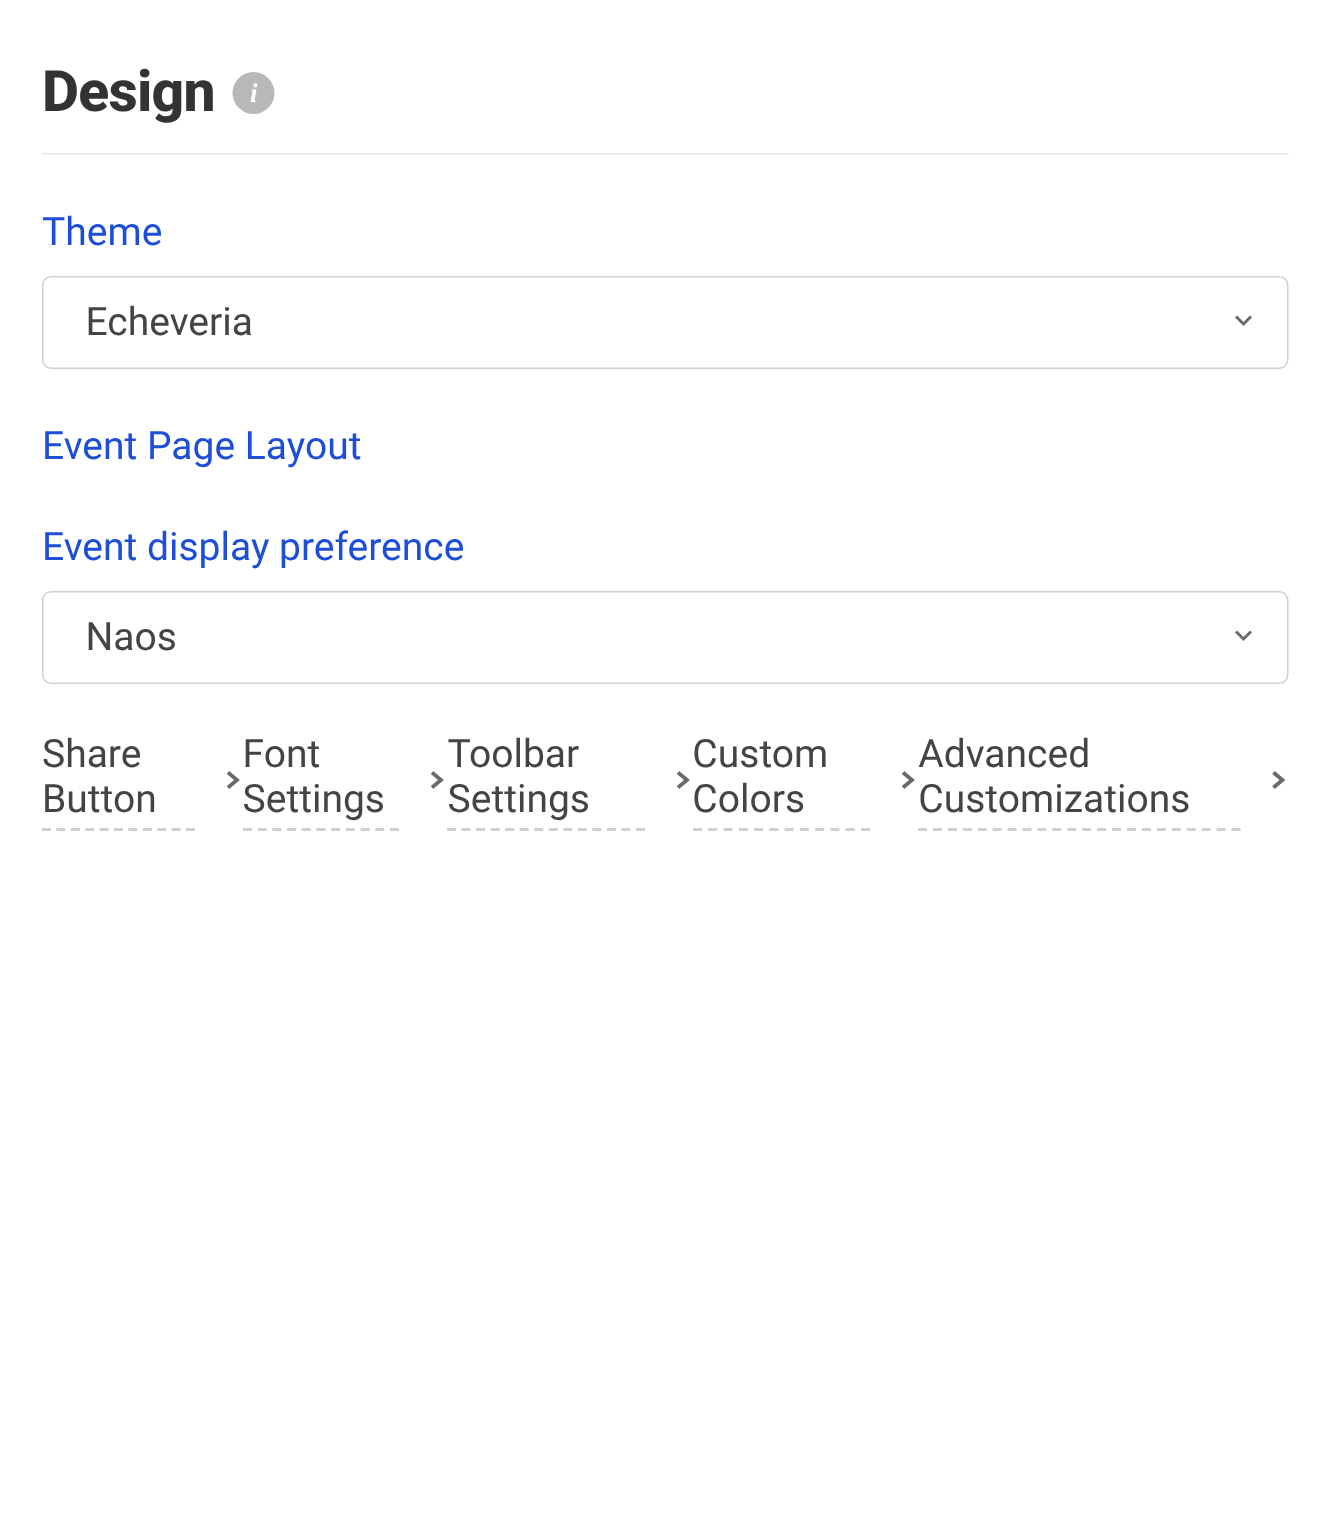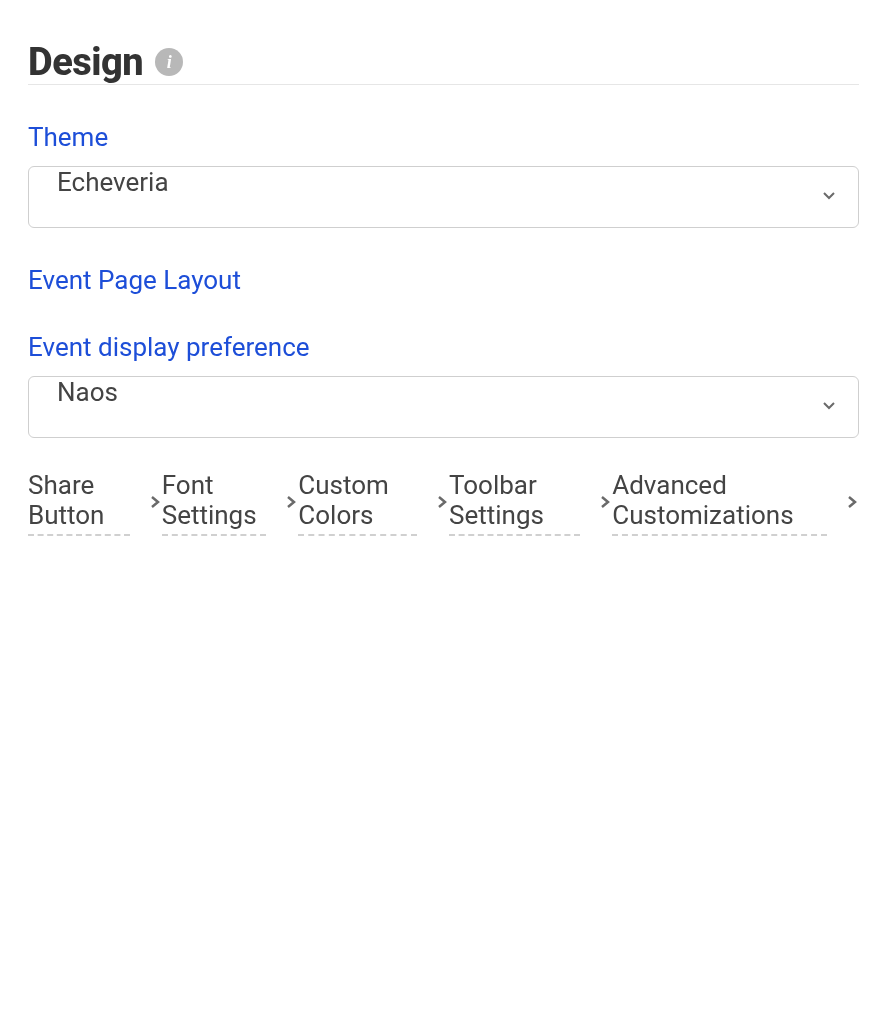--- a/index.html
+++ b/index.html
@@ -11,20 +11,21 @@
       font-family: -apple-system, BlinkMacSystemFont, "Segoe UI", Roboto, "Helvetica Neue", Arial, sans-serif;
       background: #ffffff;
       color: #3a3a3a;
       padding: 40px 28px;
       width: 887px;
     }
     .section-header {
       display: flex;
       align-items: center;
       gap: 12px;
+      padding-bottom: 18px;
       border-bottom: 1px solid #e6e6e6;
       margin-bottom: 22px;
     }
     .section-title {
       font-size: 38px;
       font-weight: 800;
       color: #333333;
       letter-spacing: -0.5px;
     }
     .info-icon {
@@ -59,20 +60,21 @@
     .select {
       width: 100%;
       height: 62px;
       border: 1px solid #cfcfcf;
       border-radius: 6px;
       background: #ffffff;
       padding: 0 50px 0 28px;
       font-size: 26px;
       color: #444444;
       display: flex;
+      align-items: center;
       cursor: pointer;
       appearance: none;
       outline: none;
     }
     .chevron-down {
       position: absolute;
       right: 22px;
       top: 50%;
       transform: translateY(-50%);
       pointer-events: none;
@@ -166,38 +168,38 @@
     <span class="expandable-label">Font Settings</span>
     <span class="chevron-right">
       <svg viewBox="0 0 14 14">
           <polyline points="4,2 10,7 4,12"></polyline>
         </svg>
     </span>
   </div>
 
 
   <div class="expandable-row">
+    <span class="expandable-label">Toolbar Settings</span>
+    <span class="chevron-right">
+      <svg viewBox="0 0 14 14">
+          <polyline points="4,2 10,7 4,12"></polyline>
+        </svg>
+    </span>
+  </div>
+
+  <div class="expandable-row">
     <span class="expandable-label">Custom Colors</span>
     <span class="chevron-right">
       <svg viewBox="0 0 14 14">
           <polyline points="4,2 10,7 4,12"></polyline>
         </svg>
     </span>
   </div>
 
   <div class="expandable-row">
-    <span class="expandable-label">Toolbar Settings</span>
-    <span class="chevron-right">
-      <svg viewBox="0 0 14 14">
-          <polyline points="4,2 10,7 4,12"></polyline>
-        </svg>
-    </span>
-  </div>
-
-  <div class="expandable-row">
     <span class="expandable-label">Advanced Customizations</span>
     <span class="chevron-right">
       <svg viewBox="0 0 14 14">
           <polyline points="4,2 10,7 4,12"></polyline>
         </svg>
     </span>
   </div>
 
 </div>
 

